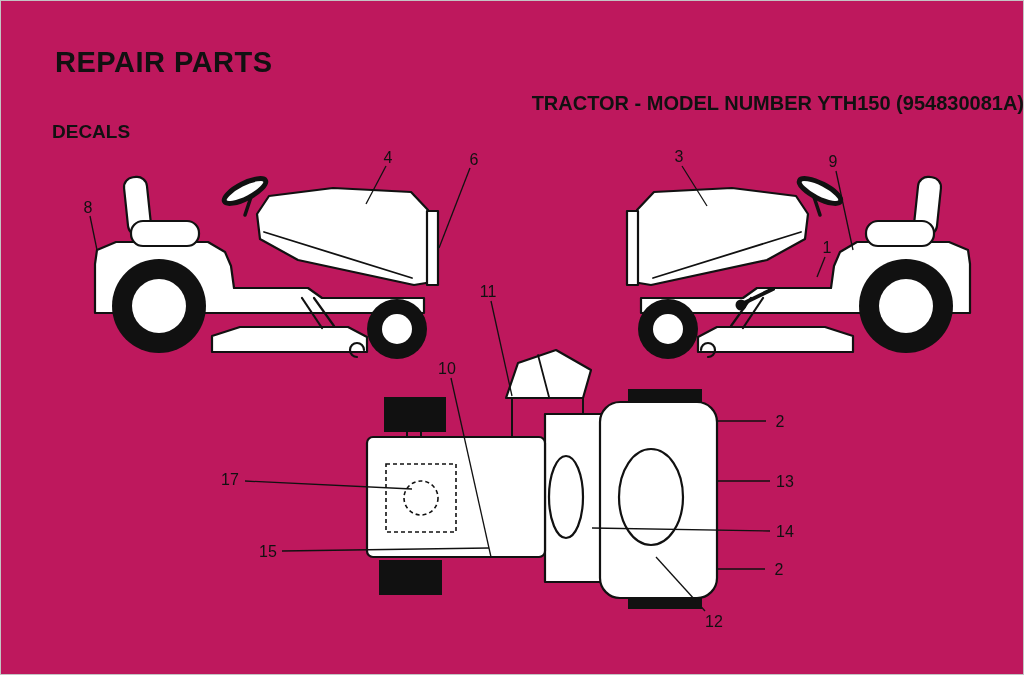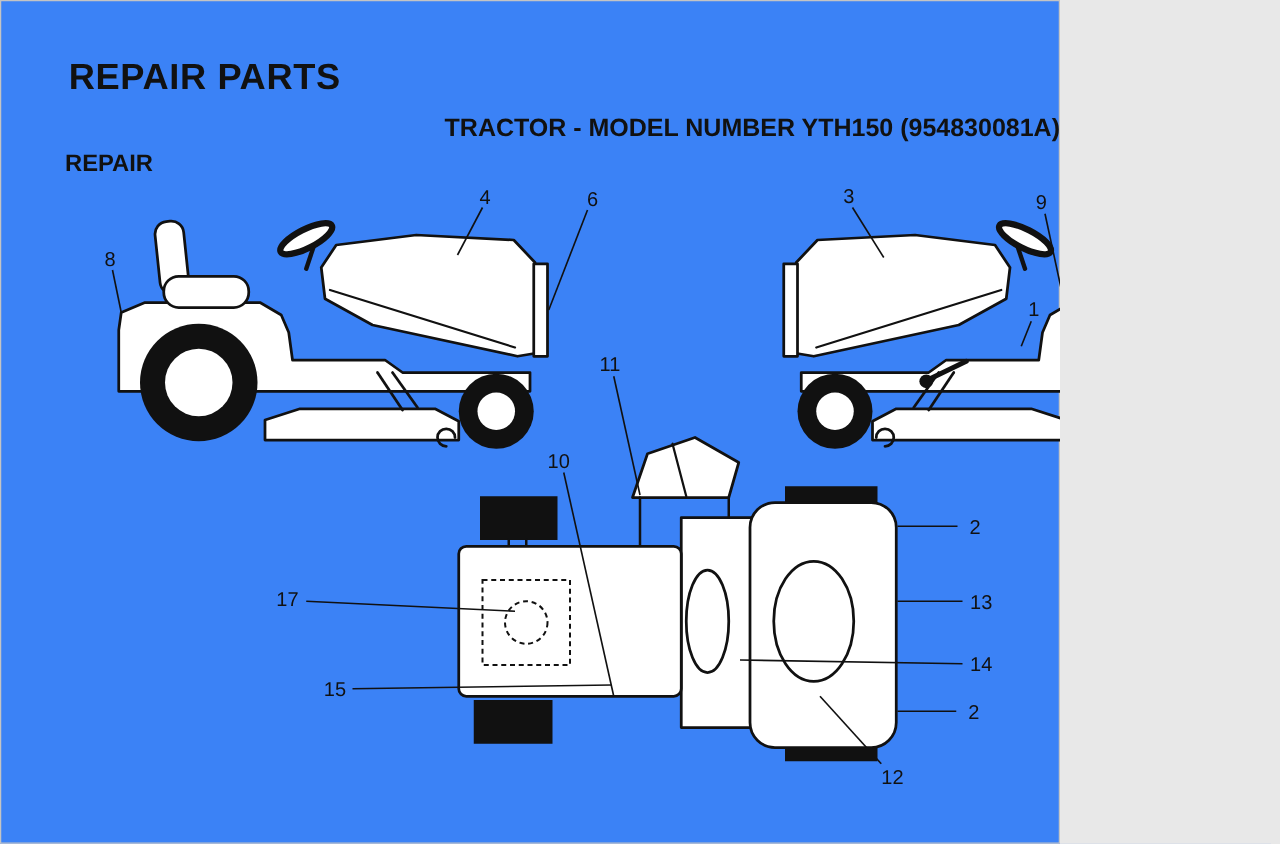--- a/index.html
+++ b/index.html
@@ -1,17 +1,17 @@
 <!DOCTYPE html>
 <html><head>
 <meta charset="utf-8">
 <style>
   html,body{margin:0;padding:0;background:#e8e8e8;}
   .page{
-    position:relative;width:848px;height:675px;background:#3b82f6;
+    position:relative;width:1024px;height:675px;background:#be185d;
     font-family:"Liberation Sans",sans-serif;color:#111;
     box-shadow:inset 0 0 0 1px #c4c4c4;overflow:hidden;
   }
   .title{position:absolute;left:55px;top:46px;font-size:29px;font-weight:bold;letter-spacing:.5px;}
   .subtitle{position:absolute;left:40px;right:0;top:92px;text-align:right;font-size:20px;font-weight:bold;}
   .section-label{position:absolute;left:52px;top:121px;font-size:19px;font-weight:bold;}
   svg.diagram{position:absolute;left:0;top:0;}
   .ln{stroke:#111;stroke-width:2.2;fill:none;stroke-linejoin:round;stroke-linecap:round;}
   .fw{fill:#ffffff;stroke:#111;stroke-width:2.2;stroke-linejoin:round;}
   .blk{fill:#111;stroke:none;}
@@ -19,21 +19,21 @@
   .dashed{fill:none;stroke:#111;stroke-width:1.6;stroke-dasharray:4 3;}
   .callout{font-size:16px;fill:#111;font-family:"Liberation Sans",sans-serif;}
 </style>
 </head>
 <body>
 
 <div class="page">
 
   <div class="title">REPAIR PARTS</div>
   <div class="subtitle">TRACTOR - MODEL NUMBER YTH150 (954830081A)</div>
-  <div class="section-label">REPAIR</div>
+  <div class="section-label">DECALS</div>
 
   <svg class="diagram" width="1024" height="675" viewBox="0 0 1024 675">
 
     <defs>
       <g id="tractor-side">
 
         <path class="fw" d="M 212,352 L 212,336 L 240,327 L 348,327 L 367,337 L 367,352 Z"></path>
         <path class="ln" d="M 364,350 a 7,7 0 1 0 -7,7"></path>
 
         <path class="fw" d="M 95,264 L 97,250 L 116,242 L 208,242 L 225,252 L 231,266 L 234,288 L 308,288 L 322,298 L 424,298 L 424,313 L 95,313 Z"></path>

